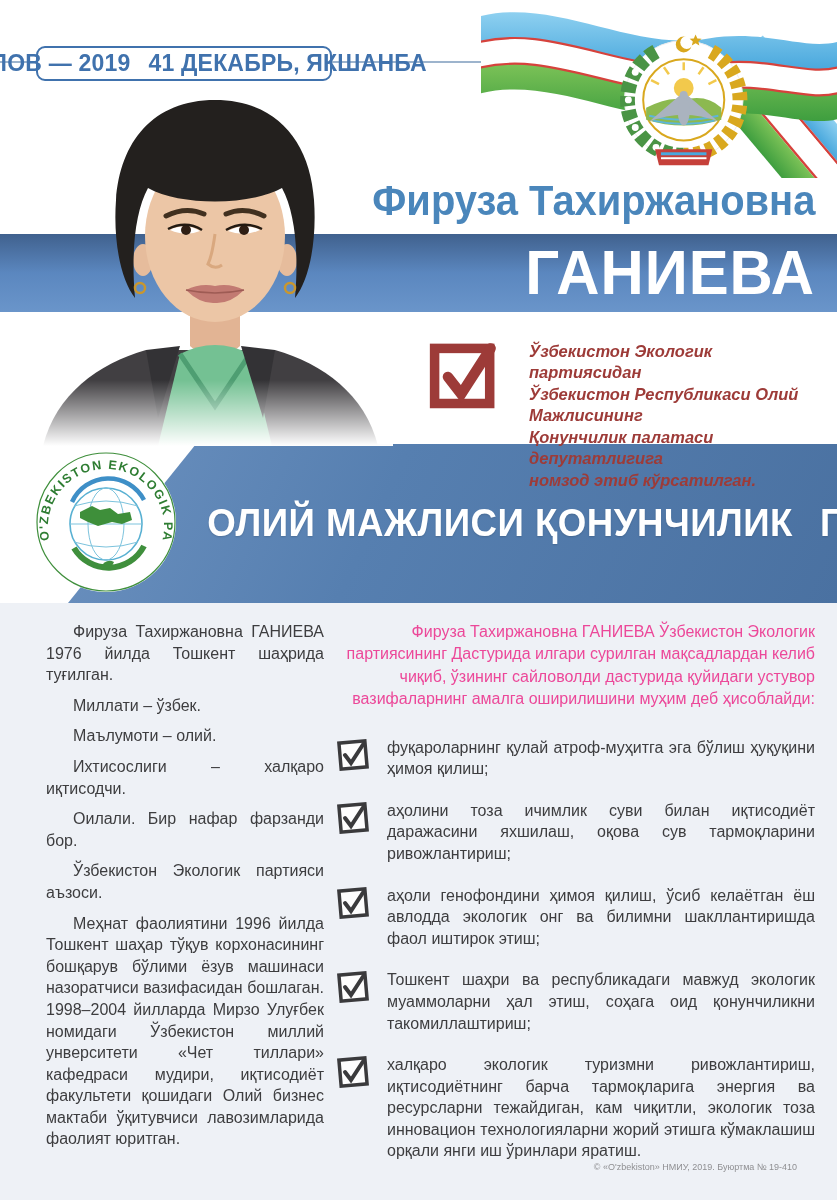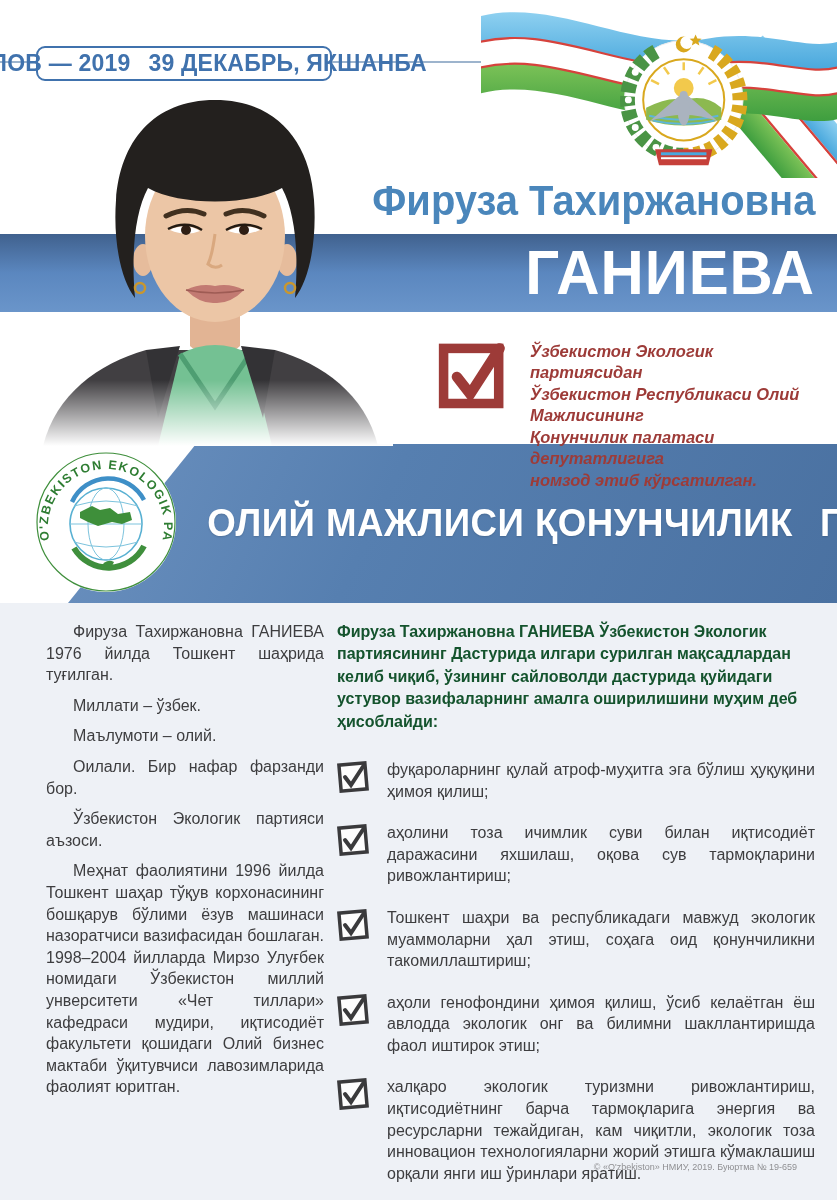--- a/index.html
+++ b/index.html
@@ -20,59 +20,59 @@
   .first-name { position:absolute; top:177px; right:22px; font-size:42px; font-weight:bold; color:#4a86bb;
     transform:scaleX(.95); transform-origin:right center; white-space:nowrap; z-index:2; }
 
   .surname-banner { position:absolute; left:0; top:234px; width:837px; height:78px;
     background:linear-gradient(180deg,#40618e 0%,#5b87bf 50%,#6a95ca 100%); z-index:1; }
   .surname { position:absolute; right:22px; top:0; line-height:76px; font-size:63px; font-weight:bold; color:#ffffff;
     letter-spacing:1px; transform:scaleX(.95); transform-origin:right center; white-space:nowrap; }
 
   .portrait-svg { position:absolute; left:28px; top:84px; width:365px; height:362px; z-index:3; }
 
-  .nomination { position:absolute; left:436px; top:337px; width:392px; display:flex; gap:18px; z-index:4; }
+  .nomination { position:absolute; left:427px; top:337px; width:392px; display:flex; gap:26px; z-index:4; }
   .nom-check { flex:0 0 76px; height:76px; }
   .nom-text { color:#9d3b38; font-weight:bold; font-style:italic; font-size:16.5px; line-height:1.3;
     white-space:pre-line; padding-top:4px; }
 
   .title-banner { position:absolute; left:0; top:444px; width:837px; height:159px;
     background:linear-gradient(115deg,#6f94c2 0%,#567fb0 45%,#4a71a1 100%);
     clip-path:polygon(196px 0, 837px 0, 837px 159px, 68px 159px);
     display:flex; flex-direction:row; justify-content:center; align-items:center;
     padding-right:30px; z-index:1; }
   .title-line { color:#ffffff; font-weight:bold; font-size:39px; line-height:1.3; letter-spacing:.5px;
     transform:scaleX(.94); transform-origin:right center; white-space:nowrap;
     text-shadow:0 1px 2px rgba(0,0,0,.15); }
 
   .party-logo { position:absolute; left:34px; top:450px; width:144px; height:144px; z-index:2; }
 
   .bio-col { position:absolute; left:36px; top:621px; width:288px; z-index:2; }
   .bio-col p { font-size:16px; line-height:1.35; color:#3d3d3f; text-align:justify; text-indent:27px; margin-bottom:9px;margin-left:10px; }
 
   .prog-col { position:absolute; left:337px; top:621px; width:478px; z-index:2; }
-  .prog-intro { font-weight:bold; text-align:left; font-size:16px; line-height:1.4; color:#14532d; margin-bottom:26px; }
+  .prog-intro { font-weight:normal; text-align:right; font-size:16px; line-height:1.4; color:#ec4899; margin-bottom:26px; }
   .prog-item { display:flex; gap:18px; margin-bottom:20px;margin-top:20px; }
   .item-check { flex:0 0 32px; height:32px; margin-top:2px; }
   .item-text { font-size:16px; line-height:1.35; color:#3d3d3f; text-align:justify; }
 
   .imprint { position:absolute; right:40px; bottom:28px; font-size:9px; color:#8f8f92; z-index:2; }
 </style>
 </head>
 <body>
 
 <div class="page">
 
   <div class="lower-bg"></div>
   <div class="top-rule"></div>
 
   <div class="date-badge">
     <span class="seg">САЙЛОВ — 2019</span>
     <span class="div"></span>
-    <span class="seg">39 ДЕКАБРЬ, ЯКШАНБА</span>
+    <span class="seg">41 ДЕКАБРЬ, ЯКШАНБА</span>
   </div>
 
   <svg class="ribbon-svg" viewBox="0 0 360 178">
     <defs>
       <linearGradient id="gGreen" x1="0" y1="0" x2="0" y2="1">
         <stop offset="0" stop-color="#7cc257"></stop>
           <stop offset="1" stop-color="#3e9e3f"></stop>
       </linearGradient>
       <linearGradient id="gBlue" x1="0" y1="0" x2="0" y2="1">
         <stop offset="0" stop-color="#8ed0f0"></stop>
@@ -199,20 +199,21 @@
     <path d="M38,52 A40,40 0 0 1 110,50" fill="none" stroke="#3e8fc7" stroke-width="4.5"></path>
     <path d="M110,96 A40,40 0 0 1 40,98" fill="none" stroke="#3f8f3c" stroke-width="6"></path>
     <path d="M46,62 L58,56 L66,60 L76,58 L84,64 L96,62 L98,70 L88,74 L78,72 L64,76 L54,72 L46,68 Z" fill="#3e8f3a"></path>
     <path d="M66,118 q6,-10 14,-6 q-4,10 -14,6 Z" fill="#3f8f3c"></path>
   </svg>
 
   <div class="bio-col">
     <p>Фируза Тахиржановна ГАНИЕВА 1976 йилда Тошкент шаҳрида туғилган.</p>
     <p>Миллати – ўзбек.</p>
     <p>Маълумоти – олий.</p>
+    <p>Ихтисослиги – халқаро иқтисодчи.</p>
     <p>Оилали. Бир нафар фарзанди бор.</p>
     <p>Ўзбекистон Экологик партияси аъзоси.</p>
     <p>Меҳнат фаолиятини 1996 йилда Тошкент шаҳар тўқув корхонасининг бошқарув бўлими ёзув машинаси назоратчиси вазифасидан бошлаган. 1998–2004 йилларда Мирзо Улуғбек номидаги Ўзбекистон миллий унверситети «Чет тиллари» кафедраси мудири, иқтисодиёт факультети қошидаги Олий бизнес мактаби ўқитувчиси лавозимларида фаолият юритган.</p>
 
   </div>
 
   <div class="prog-col">
     <p class="prog-intro">Фируза Тахиржановна ГАНИЕВА Ўзбекистон Экологик партиясининг Дастурида илгари сурилган мақсадлардан келиб чиқиб, ўзининг сайловолди дастурида қуйидаги устувор вазифаларнинг амалга оширилишини  муҳим деб ҳисоблайди:</p>
 
     <div class="prog-item">
@@ -235,40 +236,40 @@
       <div class="item-text">аҳолини тоза ичимлик суви билан иқтисодиёт даражасини яхшилаш, оқова сув тармоқларини ривожлантириш;</div>
     </div>
 
     <div class="prog-item">
       <svg class="item-check" viewBox="0 0 32 32" style="overflow:visible">
         <g transform="rotate(-5 16 16)">
             <rect x="3" y="3" width="26" height="26" fill="#fdfdfd" stroke="#3a3a3c" stroke-width="3.5"></rect>
           </g>
         <path d="M8,16 L14,24 L27,4" fill="none" stroke="#3a3a3c" stroke-width="4" stroke-linecap="round"></path>
       </svg>
+      <div class="item-text">аҳоли генофондини ҳимоя қилиш, ўсиб келаётган ёш авлодда экологик онг ва билимни шакллантиришда фаол иштирок этиш;</div>
+    </div>
+
+    <div class="prog-item">
+      <svg class="item-check" viewBox="0 0 32 32" style="overflow:visible">
+        <g transform="rotate(-5 16 16)">
+            <rect x="3" y="3" width="26" height="26" fill="#fdfdfd" stroke="#3a3a3c" stroke-width="3.5"></rect>
+          </g>
+        <path d="M8,16 L14,24 L27,4" fill="none" stroke="#3a3a3c" stroke-width="4" stroke-linecap="round"></path>
+      </svg>
       <div class="item-text">Тошкент шаҳри ва республикадаги мавжуд экологик муаммоларни ҳал этиш, соҳага оид қонунчиликни такомиллаштириш;</div>
     </div>
 
     <div class="prog-item">
       <svg class="item-check" viewBox="0 0 32 32" style="overflow:visible">
         <g transform="rotate(-5 16 16)">
             <rect x="3" y="3" width="26" height="26" fill="#fdfdfd" stroke="#3a3a3c" stroke-width="3.5"></rect>
           </g>
         <path d="M8,16 L14,24 L27,4" fill="none" stroke="#3a3a3c" stroke-width="4" stroke-linecap="round"></path>
       </svg>
-      <div class="item-text">аҳоли генофондини ҳимоя қилиш, ўсиб келаётган ёш авлодда экологик онг ва билимни шакллантиришда фаол иштирок этиш;</div>
-    </div>
-
-    <div class="prog-item">
-      <svg class="item-check" viewBox="0 0 32 32" style="overflow:visible">
-        <g transform="rotate(-5 16 16)">
-            <rect x="3" y="3" width="26" height="26" fill="#fdfdfd" stroke="#3a3a3c" stroke-width="3.5"></rect>
-          </g>
-        <path d="M8,16 L14,24 L27,4" fill="none" stroke="#3a3a3c" stroke-width="4" stroke-linecap="round"></path>
-      </svg>
       <div class="item-text">халқаро экологик туризмни ривожлантириш, иқтисодиётнинг барча тармоқларига энергия ва ресурсларни тежайдиган, кам чиқитли, экологик тоза инновацион технологияларни жорий этишга кўмаклашиш орқали янги иш ўринлари яратиш.</div>
     </div>
 
   </div>
 
-  <div class="imprint">© «O'zbekiston» НМИУ, 2019. Буюртма № 19-659</div>
+  <div class="imprint">© «O'zbekiston» НМИУ, 2019. Буюртма № 19-410</div>
 
 </div>
 
 </body></html>

